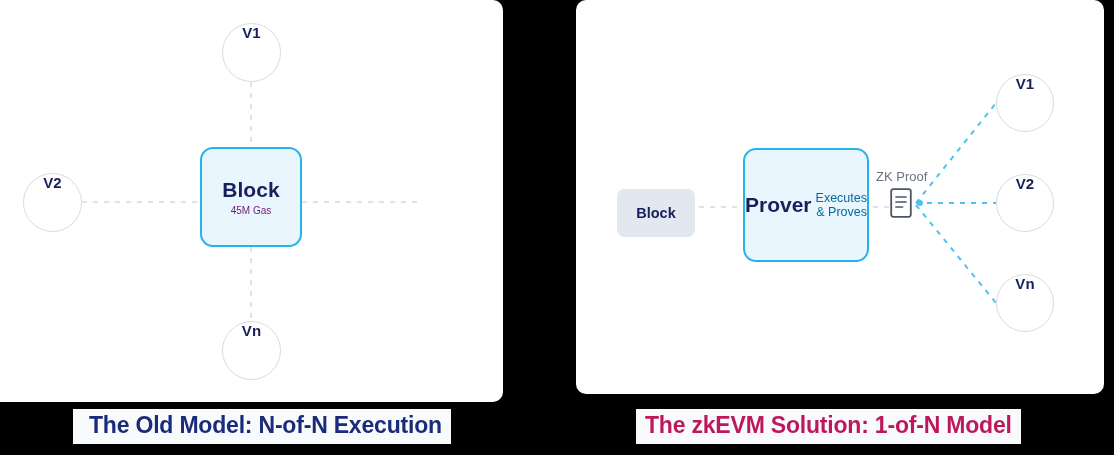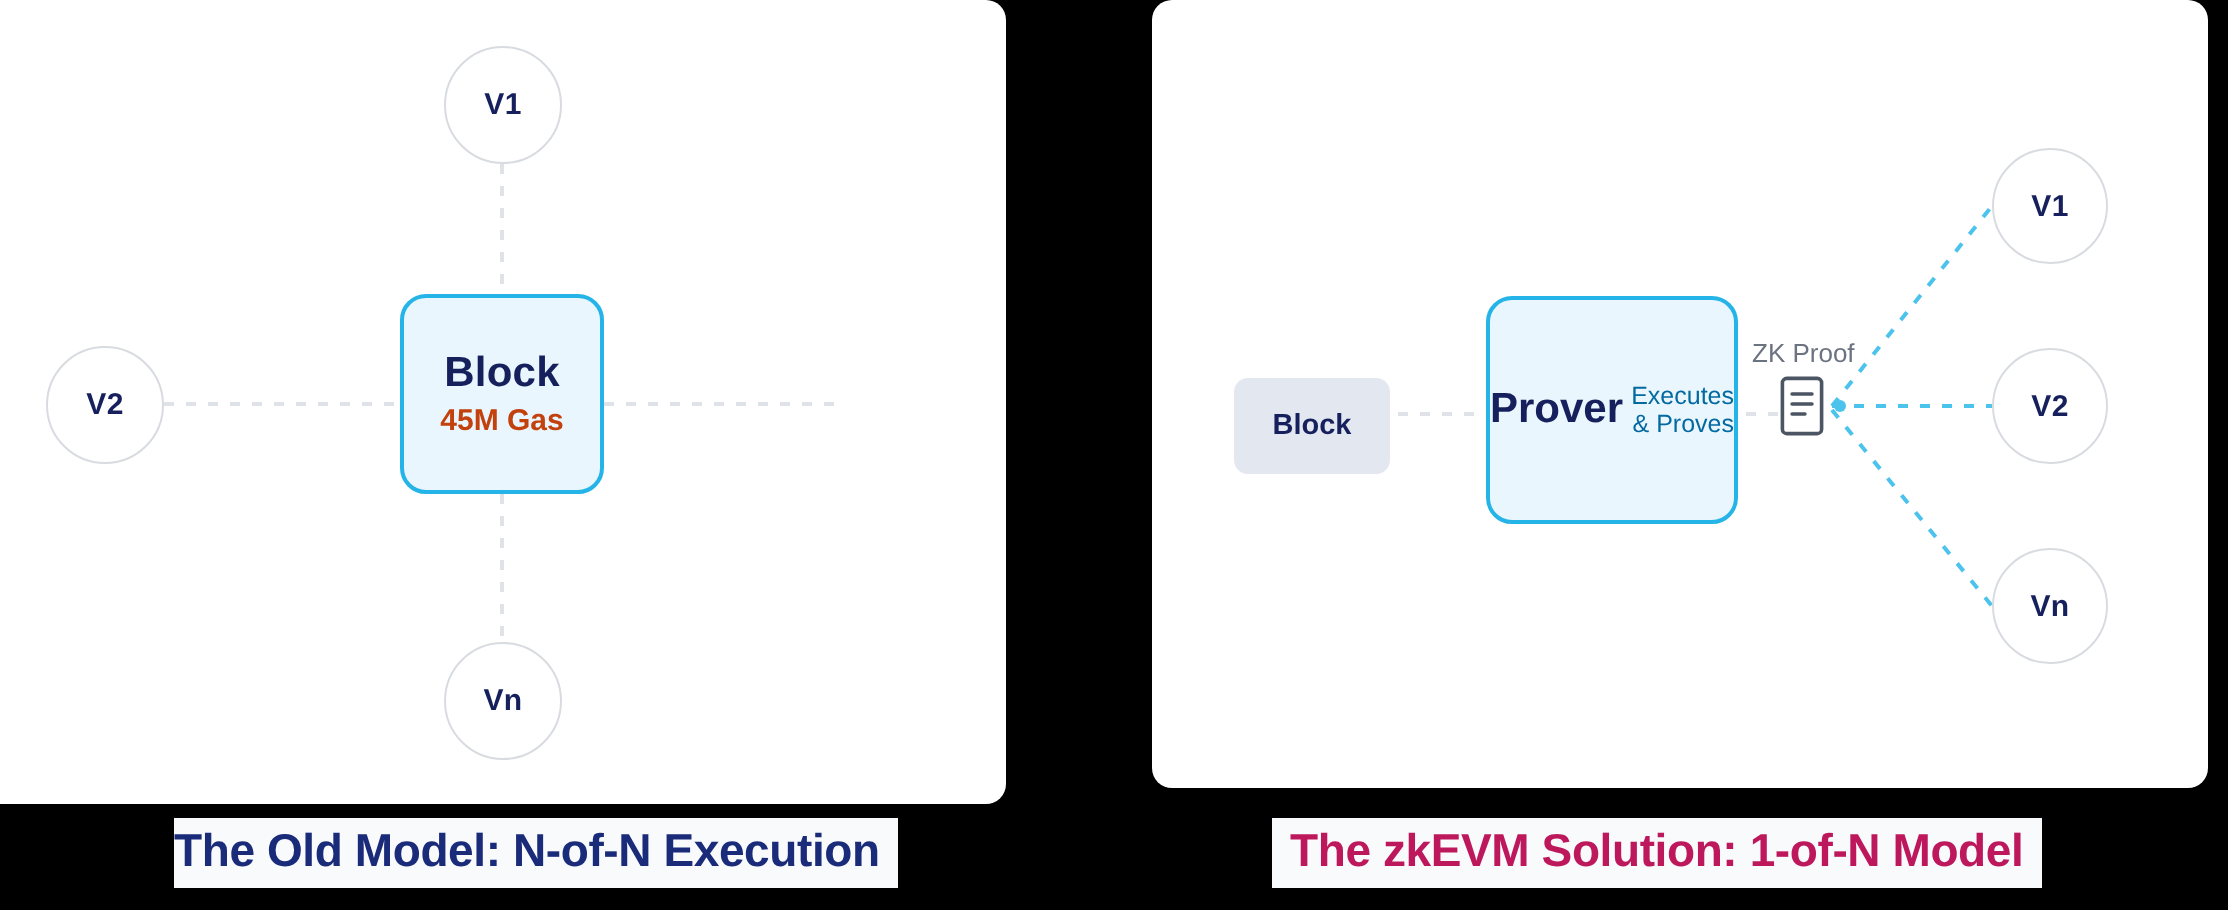--- a/index.html
+++ b/index.html
@@ -23,21 +23,21 @@
   .canvas { position: absolute; inset: 0; }
   .canvas svg { position: absolute; left: 0; top: 0; }
 
   
   .vcircle {
     position: absolute;
     border-radius: 50%;
     background: #ffffff;
     border: 1.4px solid #d8dbe0;
     box-sizing: border-box;
-    display: flex; align-items: center; justify-content: center;
+    display: flex; justify-content: center;
   }
   .vcircle span {
     font-size: 15px;
     font-weight: 700;
     color: #16205c;
     letter-spacing: .2px;
   }
 
   
   #block-node {
@@ -49,21 +49,21 @@
     border-radius: 13px;
     box-sizing: border-box;
     display: flex; flex-direction: column;
     align-items: center; justify-content: center;
     gap: 3px;
   }
   #block-node .bn-title {
     font-size: 21px; font-weight: 700; color: #16205c; letter-spacing: .1px;
   }
   #block-node .bn-sub {
-    font-size: 15px; color: #c2410c; font-weight: bold;
+    font-size: 10px; color: #701a75;
   }
 
   
   #rblock {
     position: absolute;
     left: 41px; top: 189px;
     width: 78px; height: 48px;
     background: #e3e8f0;
     border-radius: 7px;
     display: flex; align-items: center; justify-content: center;
@@ -180,21 +180,21 @@
 
     <div class="vcircle" style="left:420px; top:174px; width:58px; height:58px;">
       <span>V2</span>
     </div>
 
     <div class="vcircle" style="left:420px; top:274px; width:58px; height:58px;">
       <span>Vn</span>
     </div>
   </div>
 
-  <div style="position:absolute; left:87px; top:409px; background:#f8fafc; padding:3px 9px 5px 0;">
+  <div style="position:absolute; left:73px; top:409px; background:#f8fafc; padding:3px 9px 5px 16px;">
     <span style="font-size:23px; font-weight:700; color:#1a2b7a; letter-spacing:-0.2px; white-space:nowrap;">The Old Model: N-of-N Execution</span>
   </div>
 
   <div style="position:absolute; left:636px; top:409px; background:#f8fafc; padding:3px 9px 5px 9px;">
     <span style="font-size:23px; font-weight:700; color:#be185d; letter-spacing:-0.2px; white-space:nowrap;">The zkEVM Solution: 1-of-N Model</span>
   </div>
 
 </div>
 
 </body></html>

